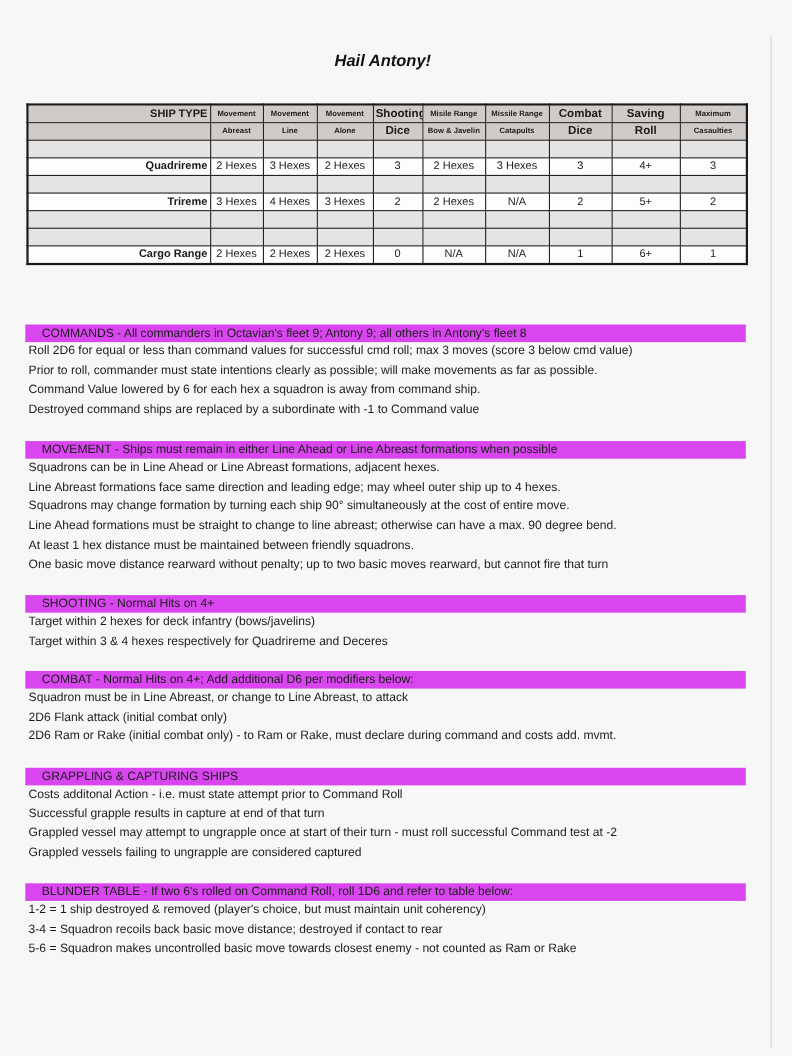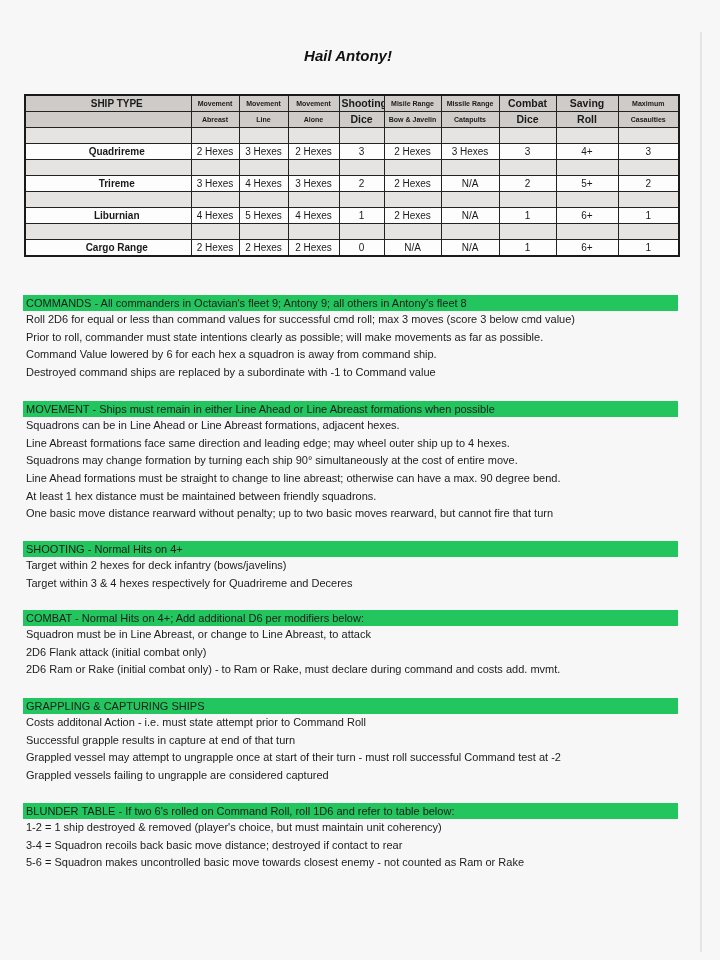--- a/index.html
+++ b/index.html
@@ -21,24 +21,24 @@
     border:1.5px solid #222; height:15px; padding:0 2px; text-align:center;
     font-size:10px; font-weight:bold; white-space:nowrap; overflow:hidden; color:#1a1a1a;
     line-height:15px;
   }
   table.ships tr.hdr td { background:#cfcbc9; }
   table.ships tr.hdr td.small { font-size:7px; }
   table.ships tr.hdr td.big { font-size:10.5px; }
   table.ships tr.data td { background:#fdfdfd; font-weight:normal; font-size:10px; }
   table.ships tr.data td.name { font-weight:bold; }
   table.ships tr.spacer td { background:#e6e4e3; }
-  table.ships td.name { text-align:center; padding-left:19px; }
+  table.ships td.name { text-align:right; padding-left:19px; }
   .section { position:absolute; left:23px; width:655px; }
   .section .head {
-    background:#22c55e; font-size:11px; height:16px; line-height:16px; padding-left:3px;
+    background:#d946ef; font-size:11px; height:16px; line-height:16px; padding-left:15px;
     white-space:nowrap;
   }
   .section .line { font-size:11px; height:17.7px; line-height:17.7px; padding-left:3px; white-space:nowrap; }
 </style>
 </head>
 <body>
 
 <div class="page-edge"></div>
 
 <div class="title">Hail Antony!</div>
@@ -138,32 +138,20 @@
         <td></td>
         <td></td>
         <td></td>
         <td></td>
         <td></td>
         <td></td>
         <td></td>
         <td></td>
       </tr>
 
-  <tr class="data">
-    <td class="name">Liburnian</td>
-    <td>4 Hexes</td>
-    <td>5 Hexes</td>
-    <td>4 Hexes</td>
-    <td>1</td>
-    <td>2 Hexes</td>
-    <td>N/A</td>
-    <td>1</td>
-    <td>6+</td>
-    <td>1</td>
-  </tr>
   <tr class="spacer">
         <td></td>
         <td></td>
         <td></td>
         <td></td>
         <td></td>
         <td></td>
         <td></td>
         <td></td>
         <td></td>

